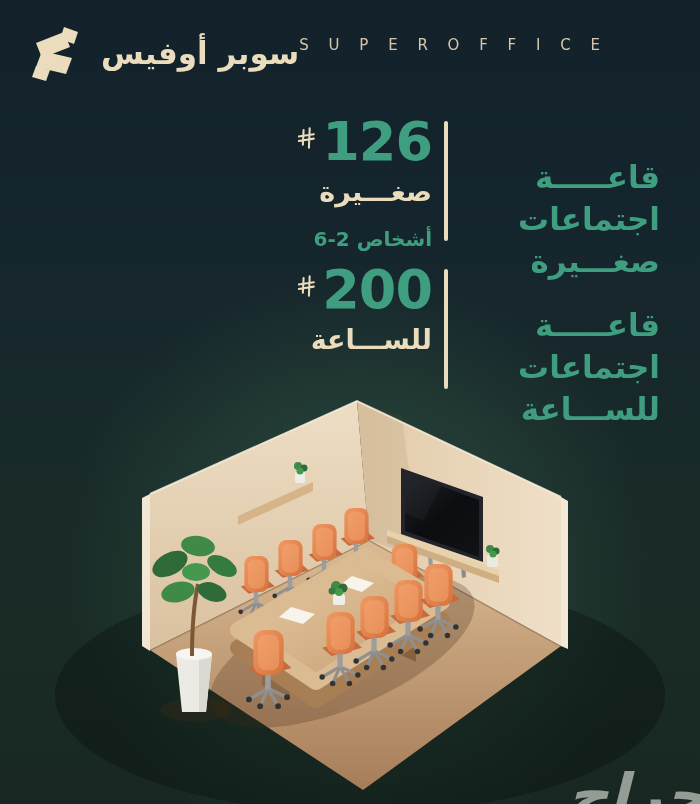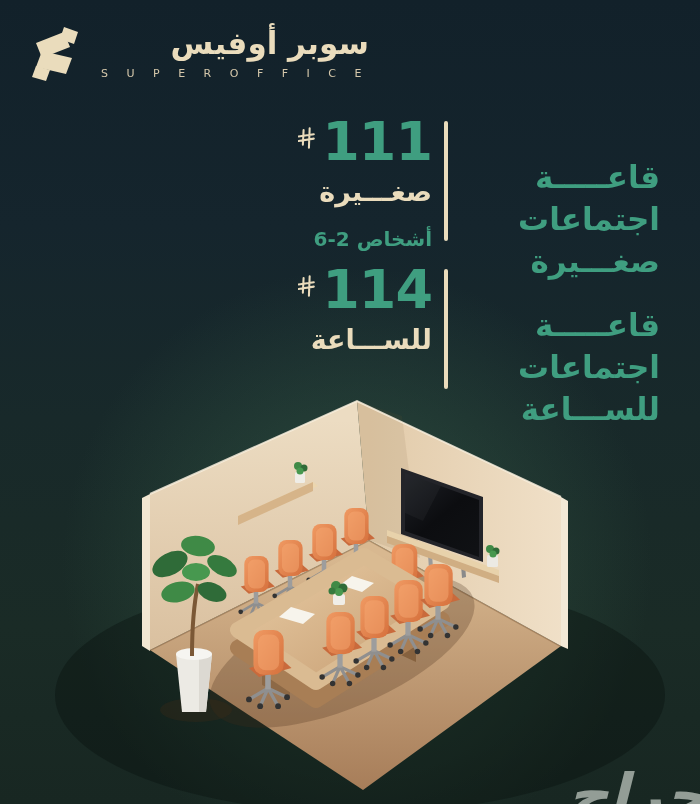--- a/index.html
+++ b/index.html
@@ -6,23 +6,23 @@
   .canvas{
     position:relative;width:700px;height:804px;overflow:hidden;
     font-family:"DejaVu Sans",sans-serif;
     background:
       radial-gradient(circle 410px at 51% 70%, rgba(58,100,76,.62), rgba(58,100,76,0) 72%),
       linear-gradient(180deg,#12212a 0%,#15252d 28%,#18292a 52%,#1a2b26 78%,#182722 100%);
   }
   
   .logo{position:absolute;left:30px;top:22px;display:flex;align-items:center;gap:15px;}
   .logo-icon{width:56px;height:62px;}
-  .logo-text{display:flex;flex-direction:column;}
+  .logo-text{display:flex;flex-direction:row;}
   .logo-ar{direction:rtl;color:#eadcbc;font-size:31px;font-weight:bold;line-height:1.1;}
-  .logo-en{color:#e6d6b6;font-size:11px;letter-spacing:7.5px;margin-top:6px;opacity:.92;}
+  .logo-en{color:#e6d6b6;font-size:15px;letter-spacing:7.5px;margin-top:0;opacity:.92;}
   
   .offer-title{position:absolute;right:40px;text-align:right;direction:rtl;
     color:#3f9e80;font-weight:bold;font-size:31px;line-height:42px;margin-top:44px;}
   .divider{position:absolute;left:444px;width:4px;height:120px;background:#eadcbc;border-radius:2px;}
   .price-col{position:absolute;width:190px;text-align:right;}
   .price-col .price-row{display:flex;justify-content:flex-end;align-items:flex-start;gap:7px;}
   .price-num{color:#3f9e80;font-size:54px;font-weight:bold;line-height:.9;letter-spacing:-1px;}
   .riyal{margin-top:9px;}
   .price-unit{direction:rtl;color:#eadcbc;font-size:27px;font-weight:bold;margin-top:11px;line-height:1;}
   .price-cap{direction:ltr;color:#3f9e80;font-size:20px;font-weight:bold;margin-top:24px;line-height:1;}
@@ -57,38 +57,38 @@
     <div>قاعـــــة</div>
     <div>اجتماعات</div>
     <div>صغـــيرة</div>
   </div>
   <div class="divider" id="divider1"></div>
   <div class="price-col" id="price1">
     <div class="price-row">
       <svg class="riyal" width="17" height="22" viewBox="0 0 14 17">
         <path d="M4,14 L4.6,2 M9,16.5 L9.6,0.5 M0.5,7.2 L13,5.4 M0.5,11 L13,9" stroke="#eadcbc" stroke-width="1.7" fill="none" stroke-linecap="round"></path>
       </svg>
-      <span class="price-num">111</span>
+      <span class="price-num">126</span>
     </div>
     <div class="price-unit">صغـــيرة</div>
     <div class="price-cap">6-2 أشخاص</div>
   </div>
 
   <div class="offer-title" id="offer2-title">
     <div>قاعـــــة</div>
     <div>اجتماعات</div>
     <div>للســـاعة</div>
   </div>
   <div class="divider" id="divider2"></div>
   <div class="price-col" id="price2">
     <div class="price-row">
       <svg class="riyal" width="17" height="22" viewBox="0 0 14 17">
         <path d="M4,14 L4.6,2 M9,16.5 L9.6,0.5 M0.5,7.2 L13,5.4 M0.5,11 L13,9" stroke="#eadcbc" stroke-width="1.7" fill="none" stroke-linecap="round"></path>
       </svg>
-      <span class="price-num">114</span>
+      <span class="price-num">200</span>
     </div>
     <div class="price-unit">للســـاعة</div>
   </div>
 
   <svg class="room-svg" width="700" height="804" viewBox="0 0 700 804">
     <defs>
       <linearGradient id="lwGrad" x1="0" y1="420" x2="0" y2="660" gradientUnits="userSpaceOnUse">
         <stop offset="0" stop-color="#ecdcc2"></stop>
           <stop offset="1" stop-color="#d9bf9e"></stop>
       </linearGradient>

